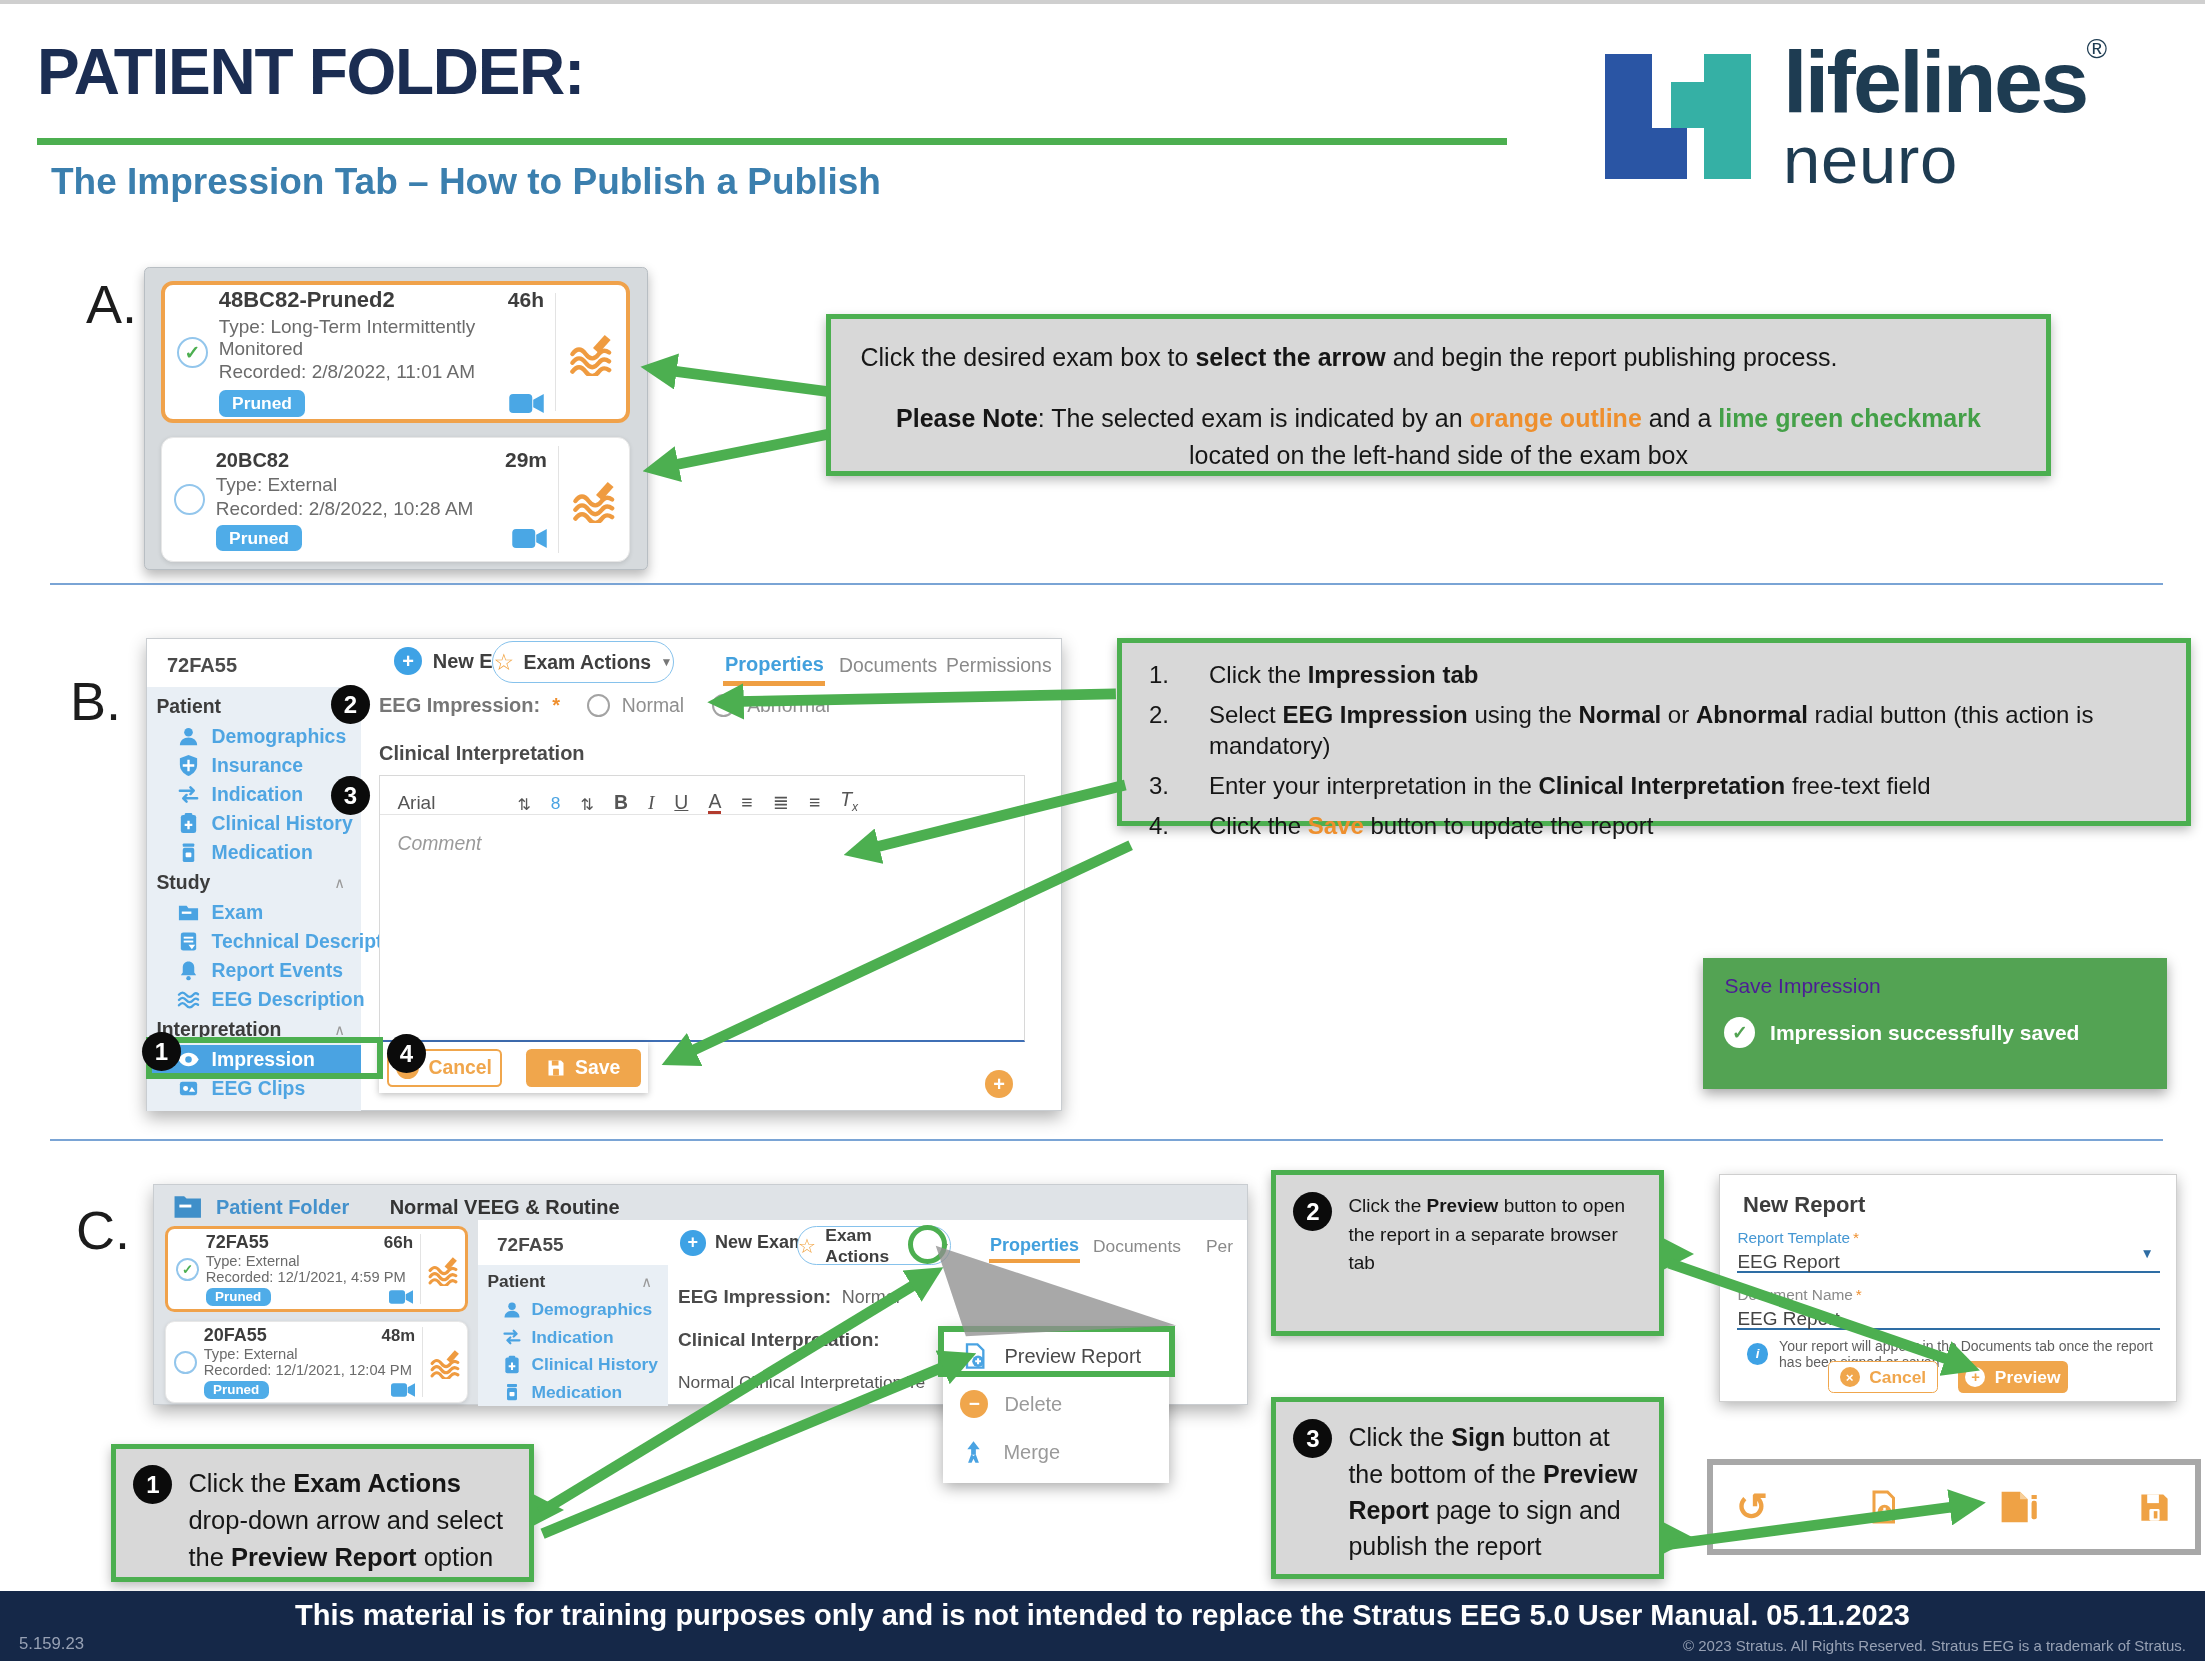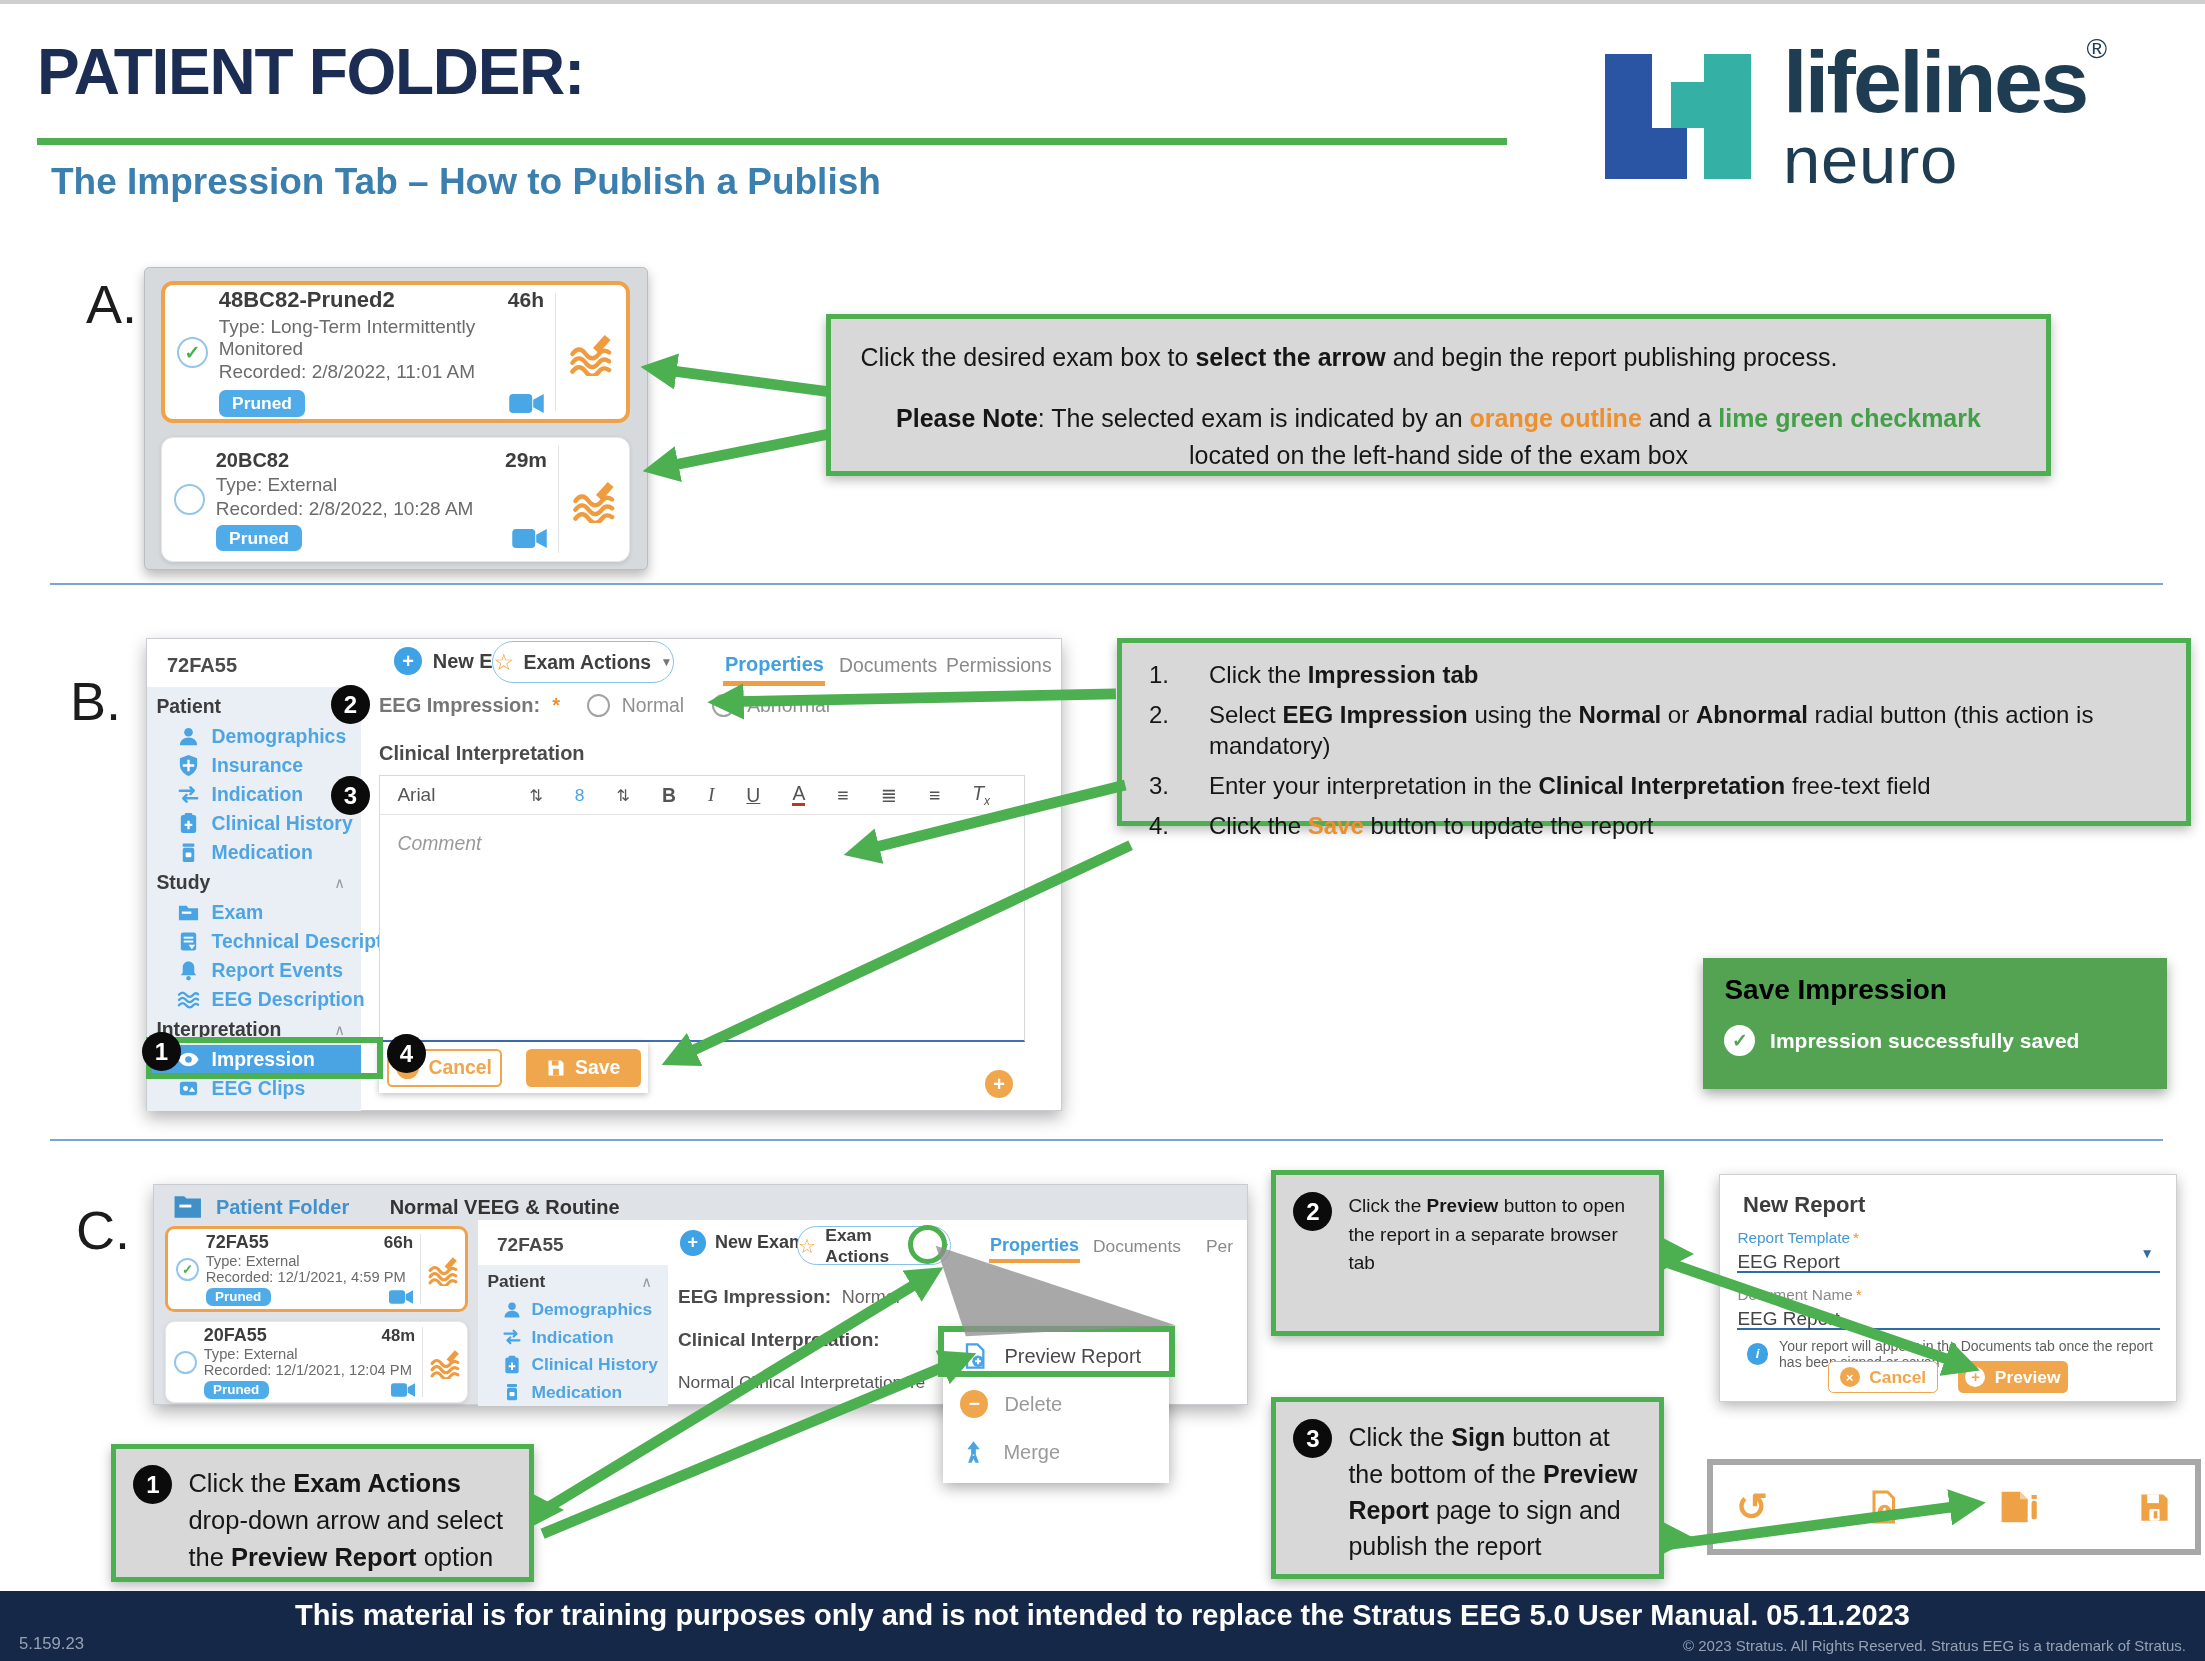--- a/index.html
+++ b/index.html
@@ -292,21 +292,21 @@
     <span class="radio" style="width:23px;height:23px;margin-left:16px"></span>
     <span style="font-size:19.4px;color:#8f8f8f">Abnormal</span>
   </div>
   <div class="abs b" style="left:379px;top:742px;font-size:20px;color:#4a4a4a">Clinical Interpretation</div>
 
   <div class="badge" style="left:331px;top:776px">
       <span>3</span>
     </div>
 
   <div class="abs" style="left:379px;top:775px;width:646px;height:267px;background:#fff;border:0.7px solid #d8d8d8;border-bottom:2px solid #3f6fb5">
-    <div style="height:39px;border-bottom:0.7px solid #e4e4e4;display:flex;align-items:center;gap:32px;padding:0 17.4px">
+    <div style="height:39px;border-bottom:0.7px solid #e4e4e4;display:flex;align-items:flex-end;gap:20px;padding:0 17.4px">
       <span style="font-size:19px;color:#555;width:100px">Arial</span>
       <span class="toolbar-glyph" style="font-size:16px">⇅</span>
       <span style="font-size:17.4px;color:#4aa3e2">8</span>
       <span class="toolbar-glyph" style="font-size:16px">⇅</span>
       <span class="toolbar-glyph b">B</span>
       <span class="toolbar-glyph" style="font-style:italic;font-family:'Liberation Serif',serif">I</span>
       <span class="toolbar-glyph" style="text-decoration:underline">U</span>
       <span class="toolbar-glyph" style="border-bottom:3.3px solid #b23b2e;line-height:1">A</span>
       <span class="toolbar-glyph">≡</span>
       <span class="toolbar-glyph">≣</span>
@@ -354,21 +354,21 @@
         <span style="flex:1"><span>Enter your interpretation in the </span><span style="font-weight: 700;">Clinical Interpretation</span><span> free-text field</span></span>
       </div>
     <div style="display:flex;margin-top:8px">
         <span style="flex:0 0 60px">4.</span>
         <span style="flex:1"><span>Click the </span><span style="font-weight: 700; color: rgb(238, 143, 45);">Save</span><span> button to update the report</span></span>
       </div>
   </div>
 
 
   <div class="abs" style="left:1703px;top:958px;width:464px;height:131px;background:#53a353;box-shadow:0 5.4px 12px rgba(0,0,0,.35);padding:16px 21.4px;z-index:20">
-    <div style="color:#000000;font-size:28px;font-weight:700">Save Impression</div>
+    <div style="color:#4c1d95;font-size:21px;font-weight:400">Save Impression</div>
     <div style="display:flex;align-items:center;gap:14.7px;margin-top:19px">
       <span class="wcirc" style="width:31px;height:31px;color:#53a353;font-size:19px">
           <span>✓</span>
         </span>
       <span style="color:#fff;font-size:21px;font-weight:700">Impression successfully saved</span>
     </div>
   </div>
 
   <div class="sep" style="left:50px;top:1139px;width:2113px"></div>
 

